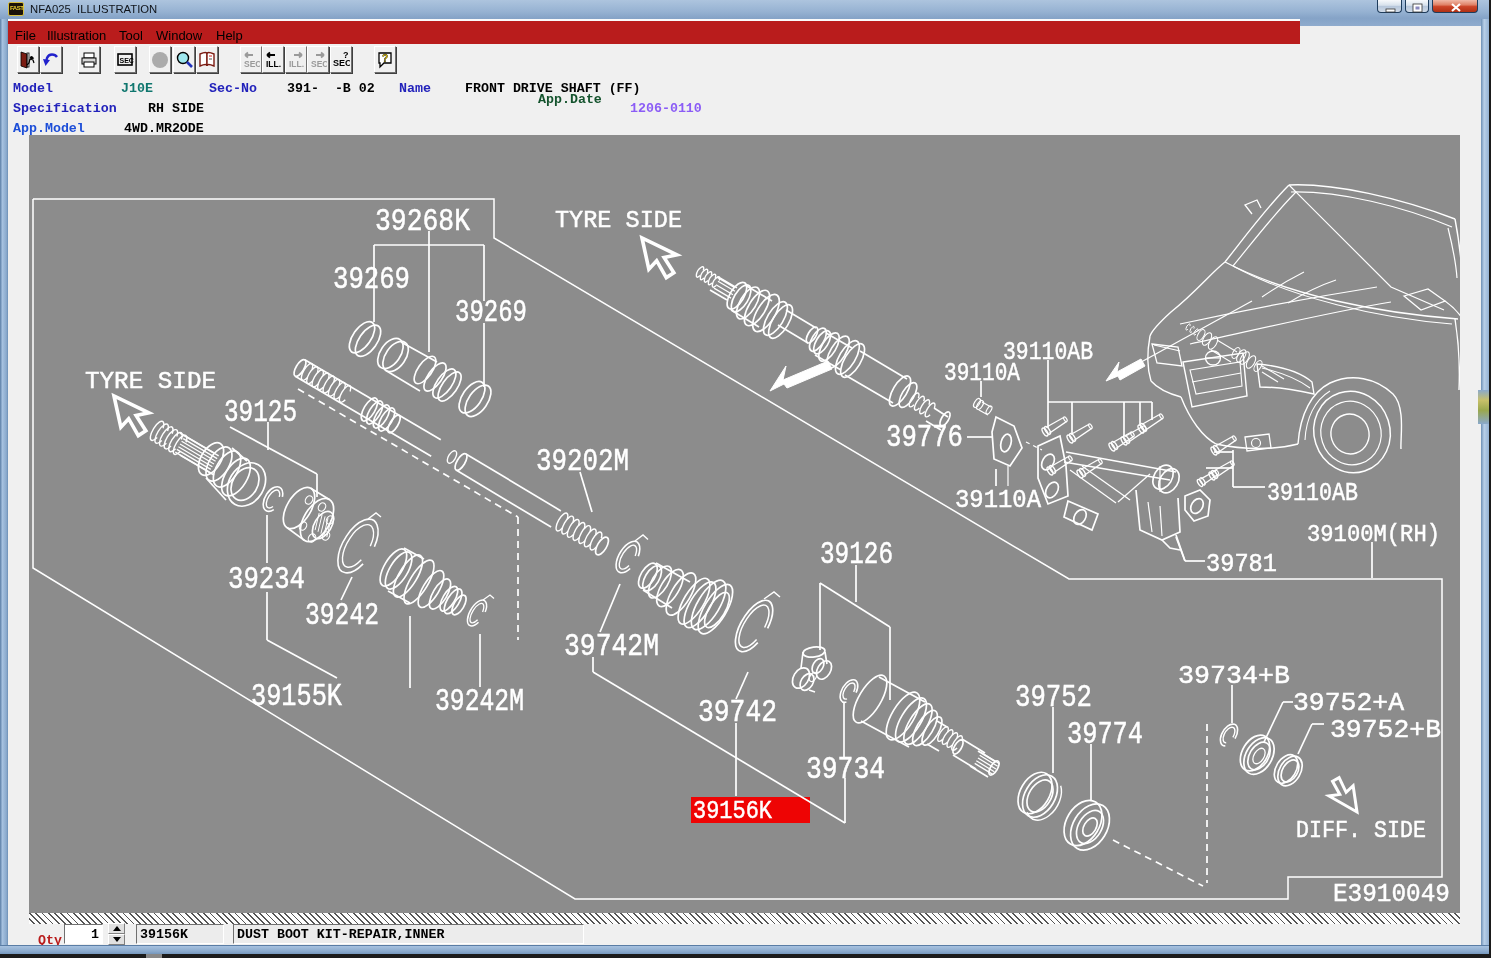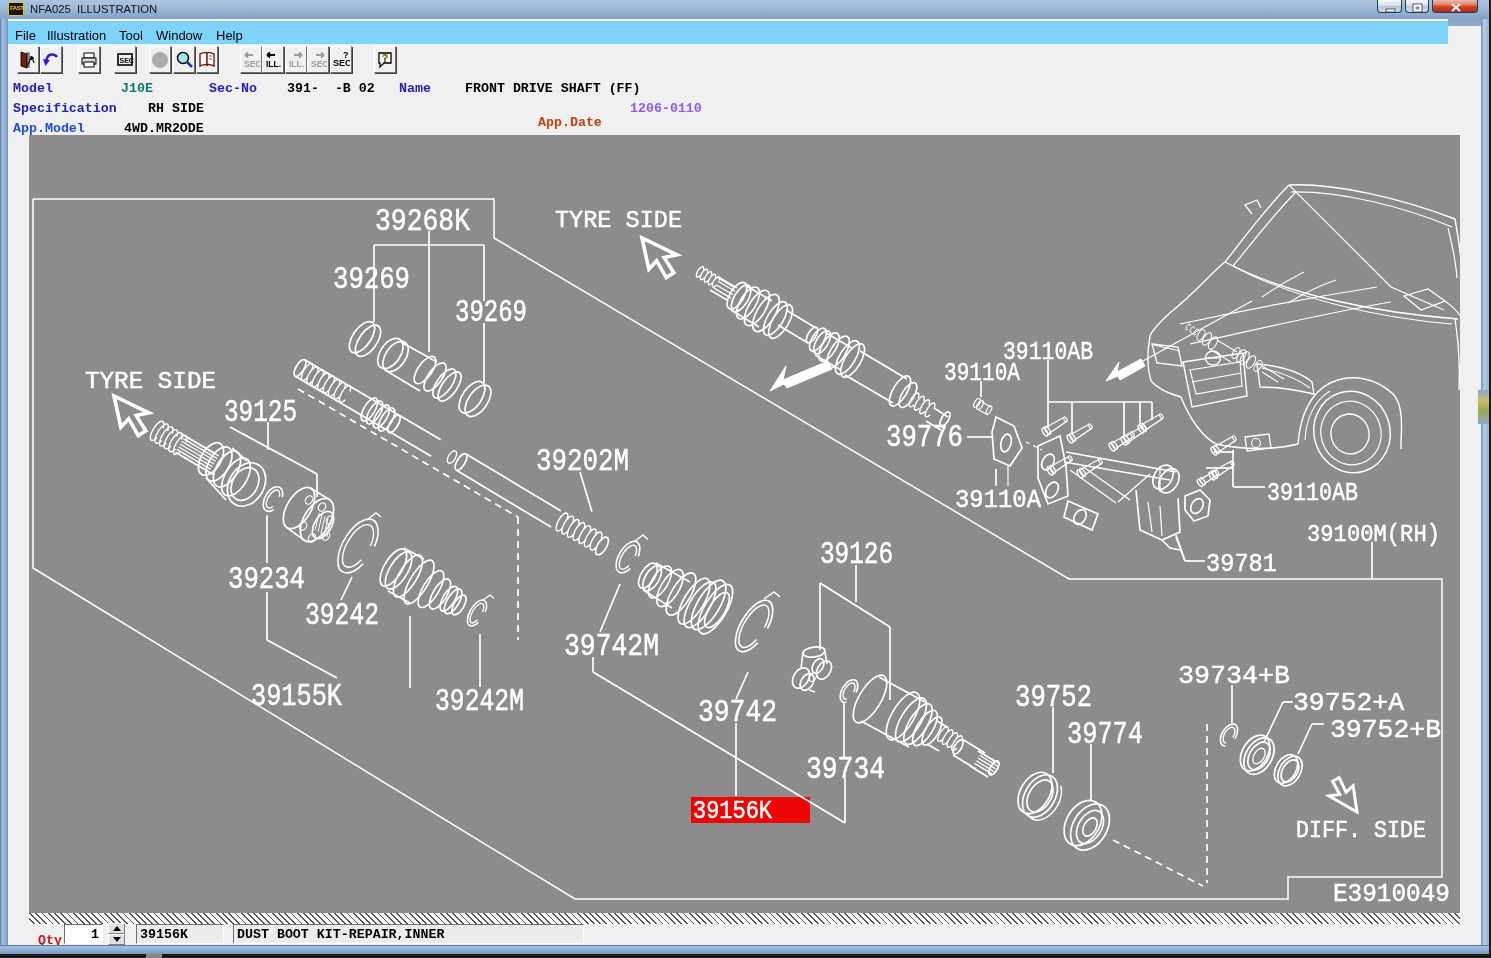--- a/index.html
+++ b/index.html
@@ -13,21 +13,21 @@
 .wb { position:absolute; top:0; height:13px; border:1px solid #1e3c5c; border-top:none;
   border-radius:0 0 4px 4px; }
 #lborder { position:absolute; left:0; top:19px; width:8px; height:926px;
   background:linear-gradient(90deg,#5a7da5,#a7c2e0 30%,#8aa9cc 80%,#6c8fb5); }
 #rborder { position:absolute; left:1481px; top:19px; width:8px; height:926px;
   background:linear-gradient(90deg,#6c8fb5,#b8cfe8 40%,#93b1d3); }
 #redge { position:absolute; left:1489px; top:0; width:2px; height:958px; background:#1b1b1b; }
 #bborder { position:absolute; left:0; top:945px; width:1489px; height:10px;
   background:linear-gradient(180deg,#a7c2e0,#8aa9cc 60%,#6d90b6); border-top:1px solid #5a7da5; }
 #bedge { position:absolute; left:0; top:954px; width:1491px; height:4px; background:#1b1b1b; }
-#menubar { position:absolute; left:8px; top:19px; width:1440px; height:25px; background:#7dd3fc; border-top:2px solid #fafafa; }
+#menubar { position:absolute; left:8px; top:19px; width:1292px; height:25px; background:#b91c1c; border-top:2px solid #fafafa; }
 .mi { position:absolute; top:7px; font-size:13px; color:#000; }
 #toolbar { position:absolute; left:8px; top:44px; width:1473px; height:34px; background:#f0f0f0; }
 .tb { position:absolute; top:2px; height:27px; background:#f0f0f0;
   border-top:1.5px solid #fff; border-left:1.5px solid #fff;
   border-right:1.5px solid #707070; border-bottom:1.5px solid #707070;
   box-shadow:1px 1px 0 #404040; display:flex; align-items:center; justify-content:center; }
 .mono { position:absolute; font-family:"Liberation Mono",monospace; font-size:13.3px; font-weight:bold; white-space:pre; }
 #canvas { position:absolute; left:29px; top:135px; width:1431px; height:778px; background:#8c8c8c; }
 #dither { position:absolute; left:29px; top:913px; width:1431px; height:11px;
   background:repeating-linear-gradient(45deg,#fdfdfd 0 3.2px,#555 3.2px 4.4px); }
@@ -153,21 +153,21 @@
       </div>
     </div>
 <span class="mono" style="left:13px;top:81px;color:#2222bb">Model</span>
     <span class="mono" style="left:121px;top:81px;color:#0f766e">J10E</span>
     <span class="mono" style="left:209px;top:81px;color:#2222bb">Sec-No</span>
     <span class="mono" style="left:287px;top:81px;color:#000">391-&nbsp;&nbsp;-B&nbsp;02</span>
     <span class="mono" style="left:399px;top:81px;color:#2222bb">Name</span>
     <span class="mono" style="left:465px;top:81px;color:#000">FRONT&nbsp;DRIVE&nbsp;SHAFT&nbsp;(FF)</span>
     <span class="mono" style="left:13px;top:101px;color:#2222bb">Specification</span>
     <span class="mono" style="left:148px;top:101px;color:#000">RH&nbsp;SIDE</span>
-    <span class="mono" style="left:538px;top:115px;color:#c2410c">App.Date</span>
+    <span class="mono" style="left:538px;top:92px;color:#14532d">App.Date</span>
     <span class="mono" style="left:630px;top:101px;color:#8b5cf6">1206-0110</span>
     <span class="mono" style="left:13px;top:121px;color:#1d4ed8">App.Model</span>
     <span class="mono" style="left:124px;top:121px;color:#000">4WD.MR2ODE</span>
 <div id="canvas">
 <svg width="1431" height="778" viewBox="29 135 1431 778">
         <polyline points="33.0,199.0 494.0,199.0 494.0,238.0 1069.0,579.0 1442.0,579.0 1442.0,877.0 1288.0,877.0 1288.0,899.0 575.0,899.0 33.0,568.0 33.0,199.0" fill="none" stroke="#fff" stroke-width="1.5"></polyline>
         <line x1="298.0" y1="389.0" x2="518.0" y2="517.0" stroke="#fff" stroke-width="1.7" stroke-dasharray="7 5"></line>
         <line x1="518.0" y1="517.0" x2="518.0" y2="640.0" stroke="#fff" stroke-width="1.7" stroke-dasharray="7 5"></line>
         <line x1="1207.0" y1="724.0" x2="1207.0" y2="883.0" stroke="#fff" stroke-width="1.7" stroke-dasharray="7 5"></line>
         <line x1="1113.0" y1="840.0" x2="1203.0" y2="886.0" stroke="#fff" stroke-width="1.7" stroke-dasharray="7 5"></line>

